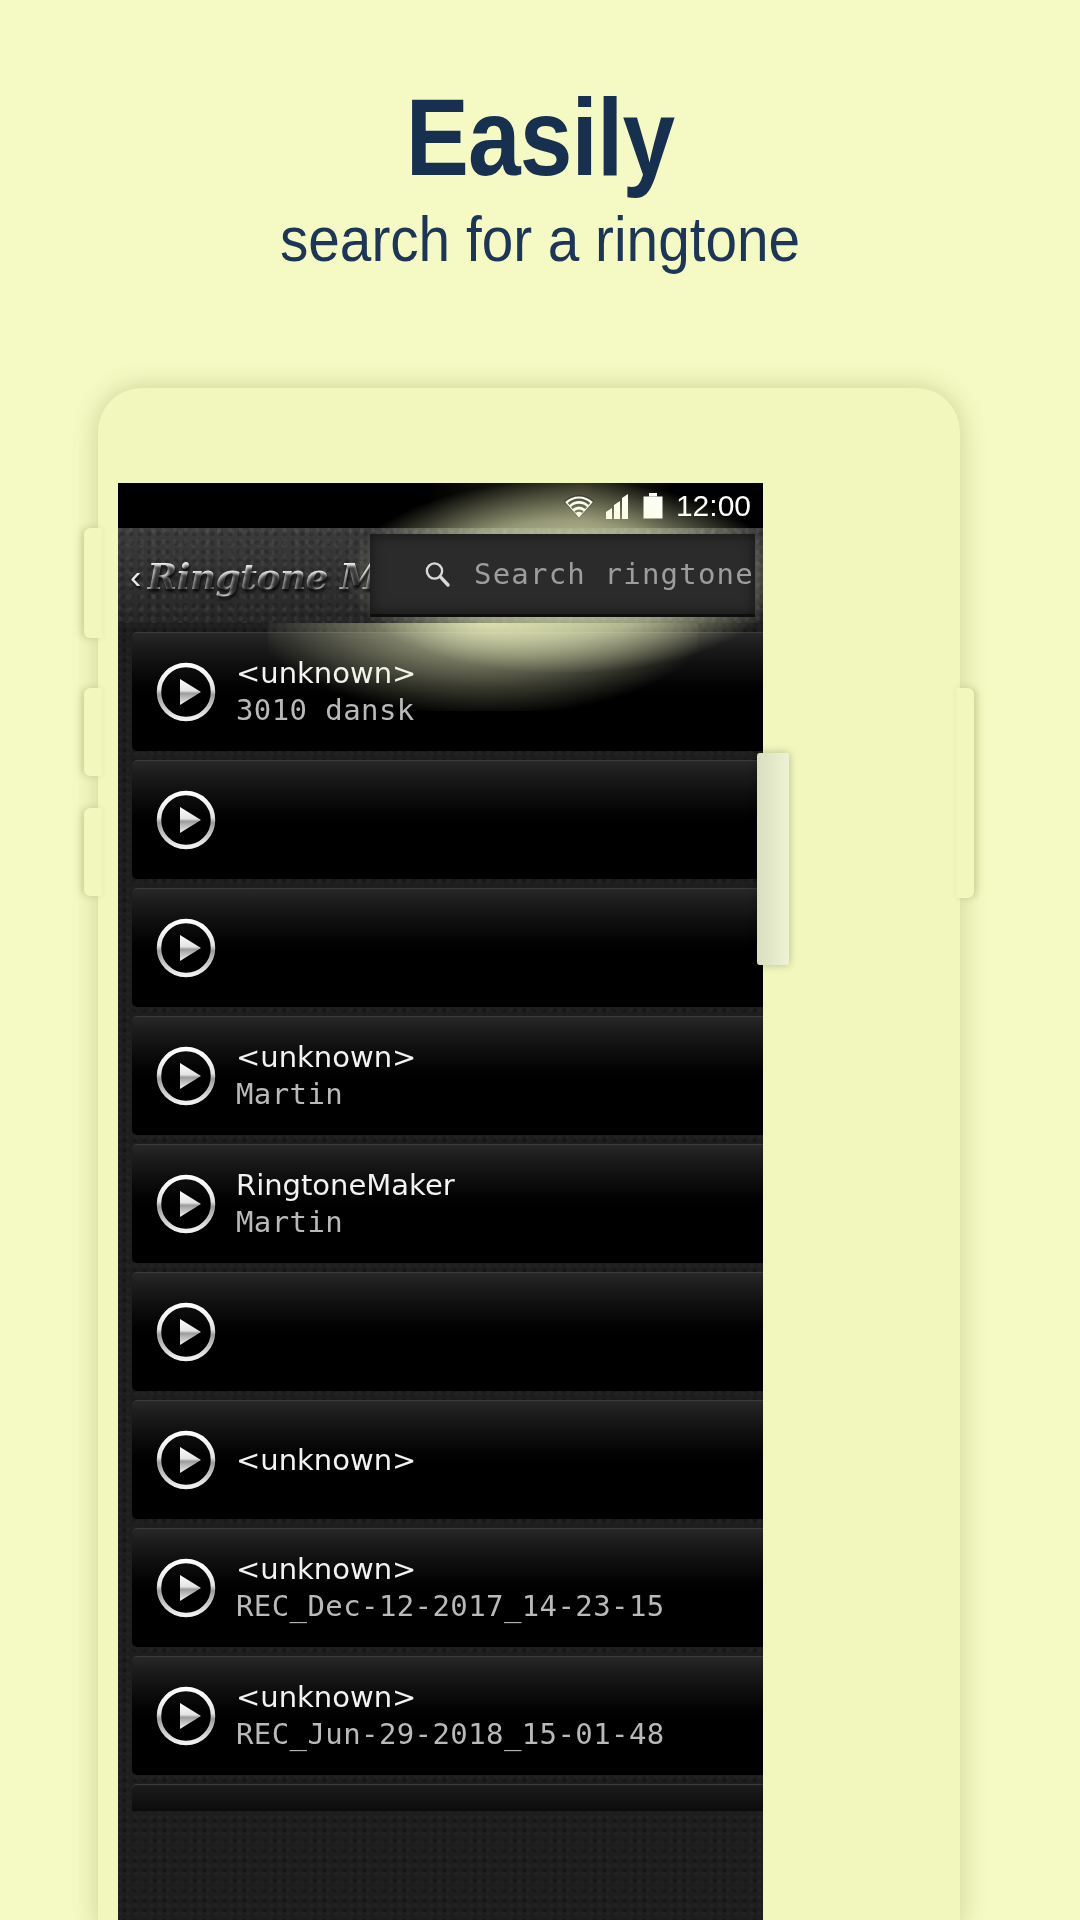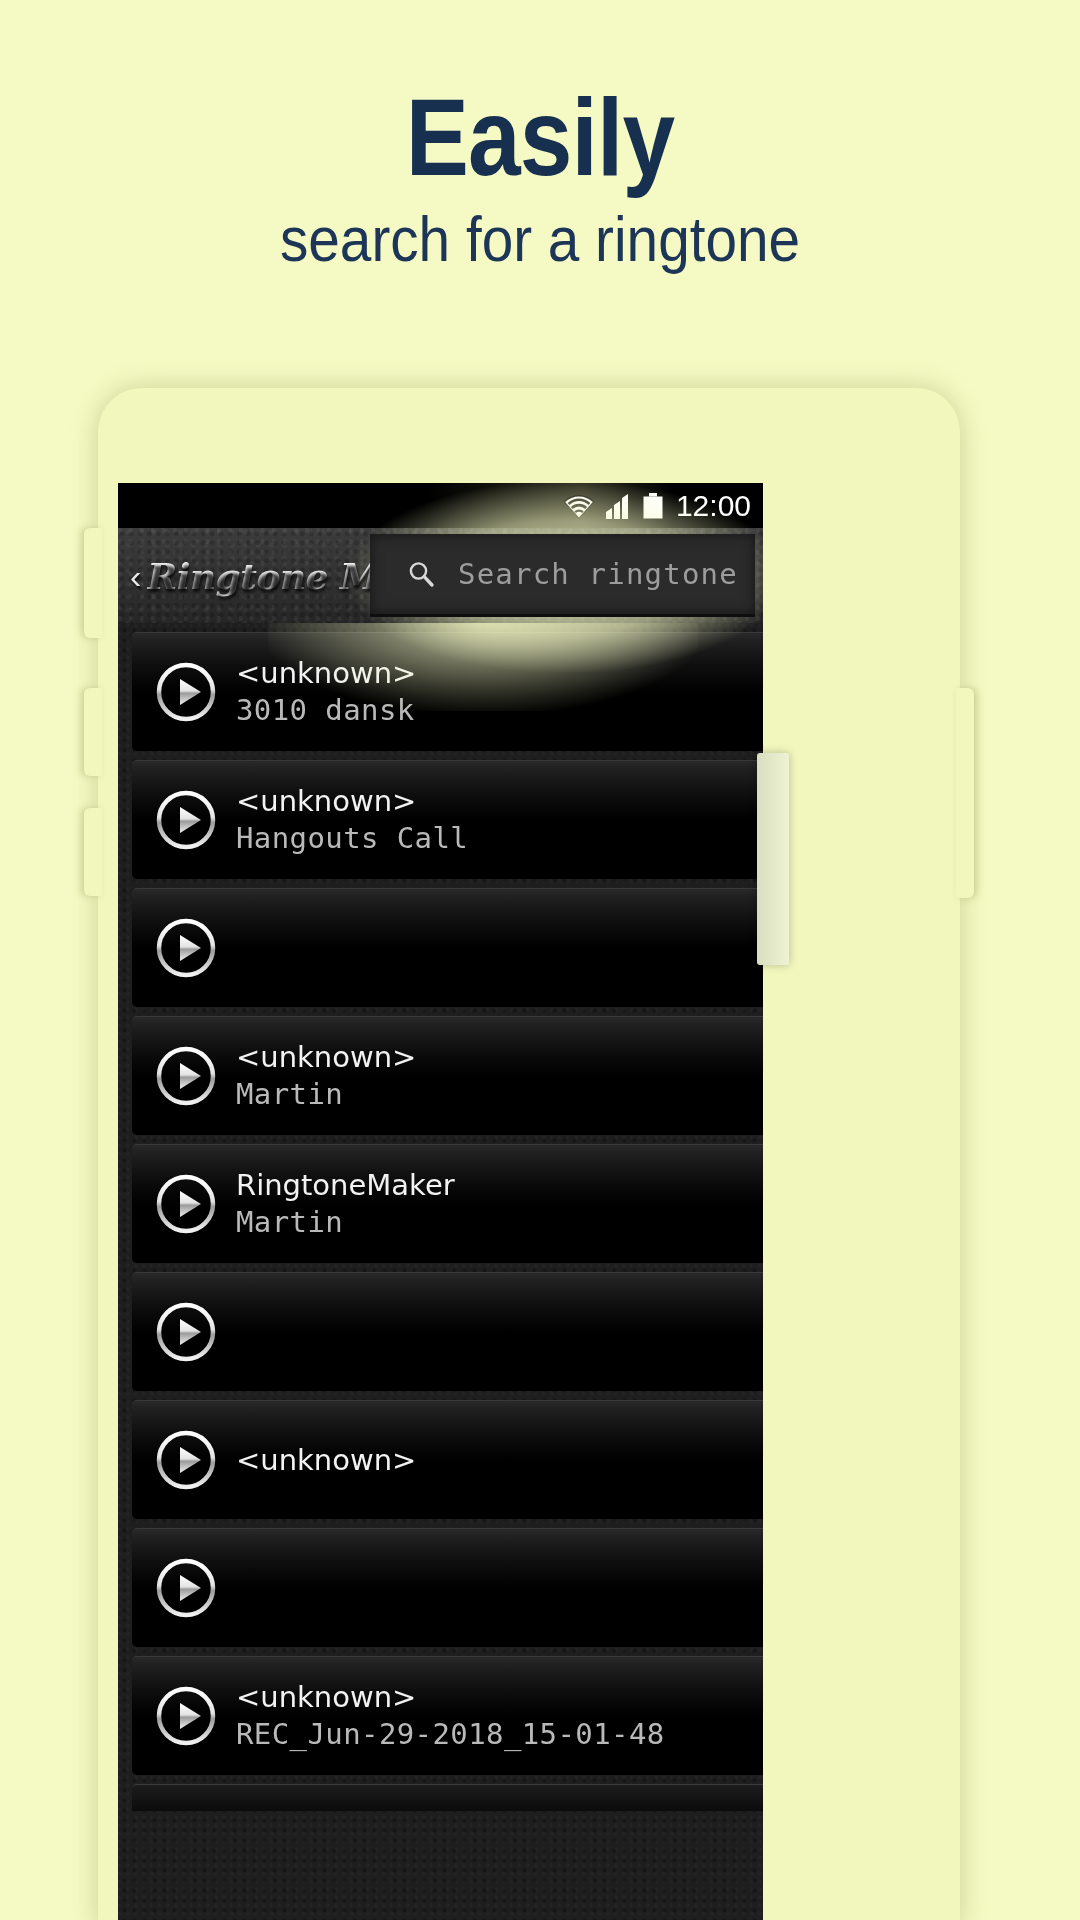--- a/index.html
+++ b/index.html
@@ -135,20 +135,21 @@
   }
   #searchbox{
     position:relative;z-index:4;
     margin-left:6px;
     width:385px;height:83px;
     background:#2b2b2b;
     border-bottom:3px solid #0e0e0e;
     display:flex;align-items:center;
     box-shadow:0 0 14px rgba(0,0,0,0.55) inset;
     box-sizing:border-box;
+    padding-left:16px;
   }
   #searchbox .mag{ margin-left:36px;margin-right:22px; }
   #searchbox .ph{
     color:#9d9d9d;font-family:"DejaVu Sans Mono", monospace;
     font-size:29px;letter-spacing:1.2px;white-space:nowrap;
   }
 
   
   #listwrap{
     position:relative;
@@ -309,24 +310,20 @@
                     <stop offset="0%" stop-color="#ffffff"></stop>
                     <stop offset="45%" stop-color="#e4e4e4"></stop>
                     <stop offset="55%" stop-color="#9c9c9c"></stop>
                     <stop offset="100%" stop-color="#f1f1f1"></stop>
                   </linearGradient>
                 </defs>
                 <circle cx="32" cy="32" r="27" fill="none" stroke="url(#pg)" stroke-width="4.5"></circle>
                 <polygon points="26,19 47,32 26,45" fill="url(#pg)"></polygon>
               </svg>
             </span>
-            <div class="meta">
-              <div class="artist">&lt;unknown&gt;</div>
-              <div class="title">Hangouts Call</div>
-            </div>
           </div>
           <div class="row">
             <span class="play">
               <svg width="64" height="64" viewBox="0 0 64 64">
                 <defs>
                   <linearGradient id="pg" x1="0" y1="0" x2="0" y2="1">
                     <stop offset="0%" stop-color="#ffffff"></stop>
                     <stop offset="45%" stop-color="#e4e4e4"></stop>
                     <stop offset="55%" stop-color="#9c9c9c"></stop>
                     <stop offset="100%" stop-color="#f1f1f1"></stop>
@@ -420,20 +417,24 @@
                     <stop offset="0%" stop-color="#ffffff"></stop>
                     <stop offset="45%" stop-color="#e4e4e4"></stop>
                     <stop offset="55%" stop-color="#9c9c9c"></stop>
                     <stop offset="100%" stop-color="#f1f1f1"></stop>
                   </linearGradient>
                 </defs>
                 <circle cx="32" cy="32" r="27" fill="none" stroke="url(#pg)" stroke-width="4.5"></circle>
                 <polygon points="26,19 47,32 26,45" fill="url(#pg)"></polygon>
               </svg>
             </span>
+            <div class="meta">
+              <div class="artist">&lt;unknown&gt;</div>
+              <div class="title">REC_Dec-12-2017_14-23-15</div>
+            </div>
           </div>
           <div class="row">
             <span class="play">
               <svg width="64" height="64" viewBox="0 0 64 64">
                 <defs>
                   <linearGradient id="pg" x1="0" y1="0" x2="0" y2="1">
                     <stop offset="0%" stop-color="#ffffff"></stop>
                     <stop offset="45%" stop-color="#e4e4e4"></stop>
                     <stop offset="55%" stop-color="#9c9c9c"></stop>
                     <stop offset="100%" stop-color="#f1f1f1"></stop>

